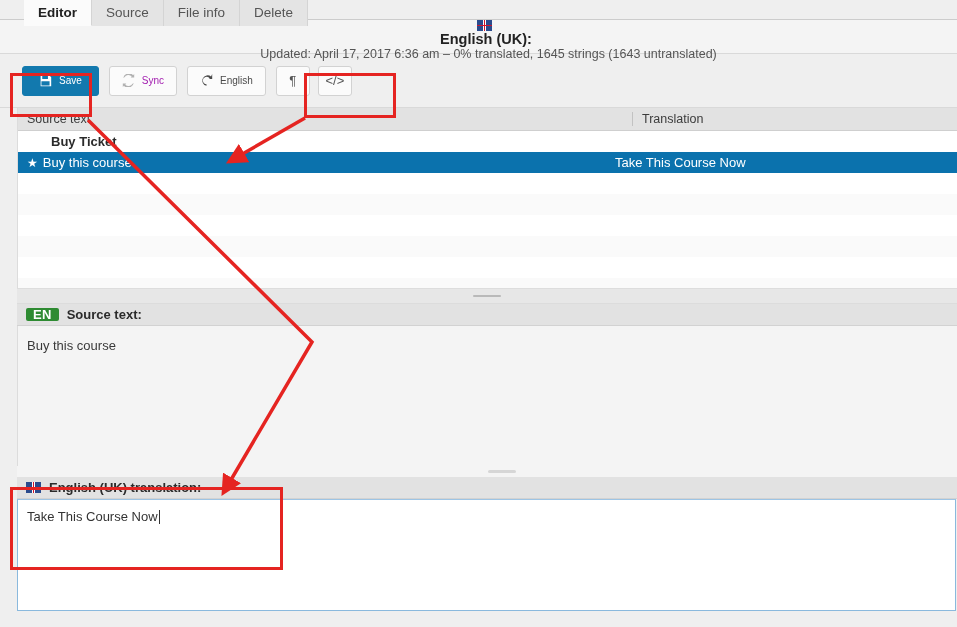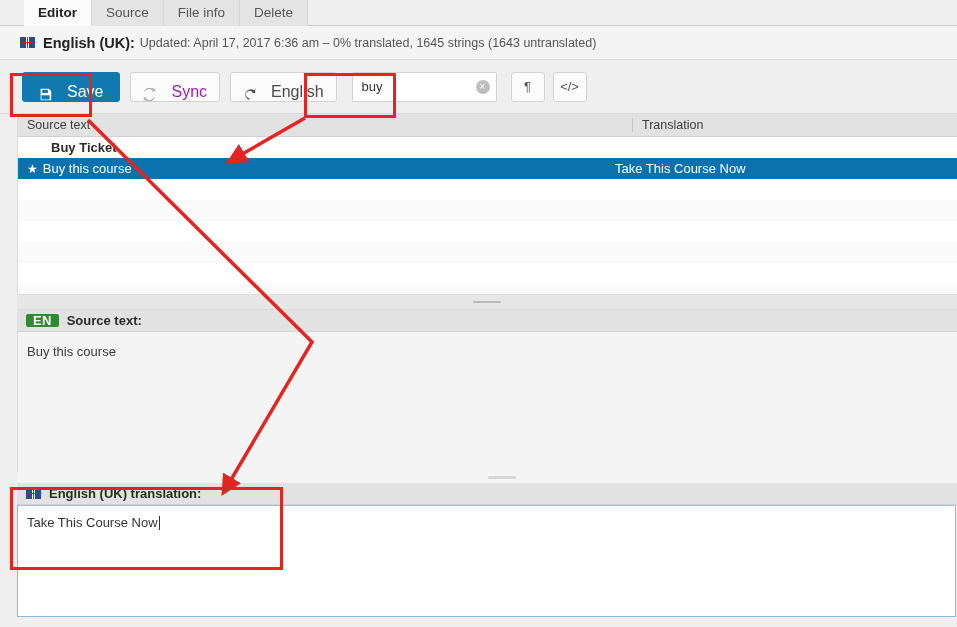--- a/index.html
+++ b/index.html
@@ -13,21 +13,21 @@
     font-family: "Liberation Sans", sans-serif;
     font-size: 13px;
     color: #333333;
     overflow: hidden;
     position: relative;
   }
 
   
   .tabbar {
     position: relative;
-    height: 26px;
+    height: 20px;
     background: #efefef;
     border-bottom: 1px solid #cccccc;
     padding-left: 24px;
     box-sizing: border-box;
   }
   .tab {
     display: inline-block;
     height: 26px;
     line-height: 26px;
     padding: 0 14px;
@@ -51,20 +51,21 @@
   
   .statusline {
     height: 34px;
     background: #f4f4f4;
     border-bottom: 1px solid #d9d9d9;
     display: flex;
     align-items: center;
     padding-left: 20px;
     box-sizing: border-box;
     white-space: nowrap;
+    flex-direction: column;
   }
   .flag-uk {
     width: 15px;
     height: 11px;
     margin-right: 8px;
     position: relative;
     display: inline-block;
     background: #2a4b8d;
     overflow: hidden;
     flex: none;
@@ -104,26 +105,26 @@
     display: flex;
     align-items: center;
     padding-left: 22px;
     box-sizing: border-box;
   }
   .btn {
     height: 30px;
     min-width: 0;
     padding: 0 12px;
     display: inline-flex;
-    align-items: flex-end;
-    gap: 15px;
+    align-items: center;
+    gap: 7px;
     background: #fbfbfb;
     border: 1px solid #d2d2d2;
     border-radius: 3px;
-    font-size: 16px;
+    font-size: 10px;
     color: #4a4a4a;
     cursor: pointer;
     box-sizing: border-box;
     margin-right: 10px;
     user-select: none;
   }
   .btn.primary {
     background: #1279ae;
     border-color: #1279ae;
     color: #ffffff;
@@ -380,24 +381,20 @@
   <div class="btn">
     <span class="ic">
       <svg width="13" height="13" viewBox="0 0 16 16">
           <path fill="#4a4a4a" d="M13.6 3.2A6.5 6.5 0 108 14.5v-2a4.5 4.5 0 114.1-6.4L9.5 6.1H15V0l-1.4 3.2z"></path>
         </svg>
     </span>
     <span>English</span>
   </div>
 
 
-  <div class="search-wrap">
-    <input class="search-input" type="text" value="buy" style="">
-    <span class="clear-icon">×</span>
-  </div>
 
   <div class="icon-btn">¶</div>
   <div class="icon-btn">&lt;/&gt;</div>
 </div>
 
 <div class="list-panel">
   <div class="list-head">
     <div class="col-source">Source text</div>
     <div class="col-trans">Translation</div>
   </div>

